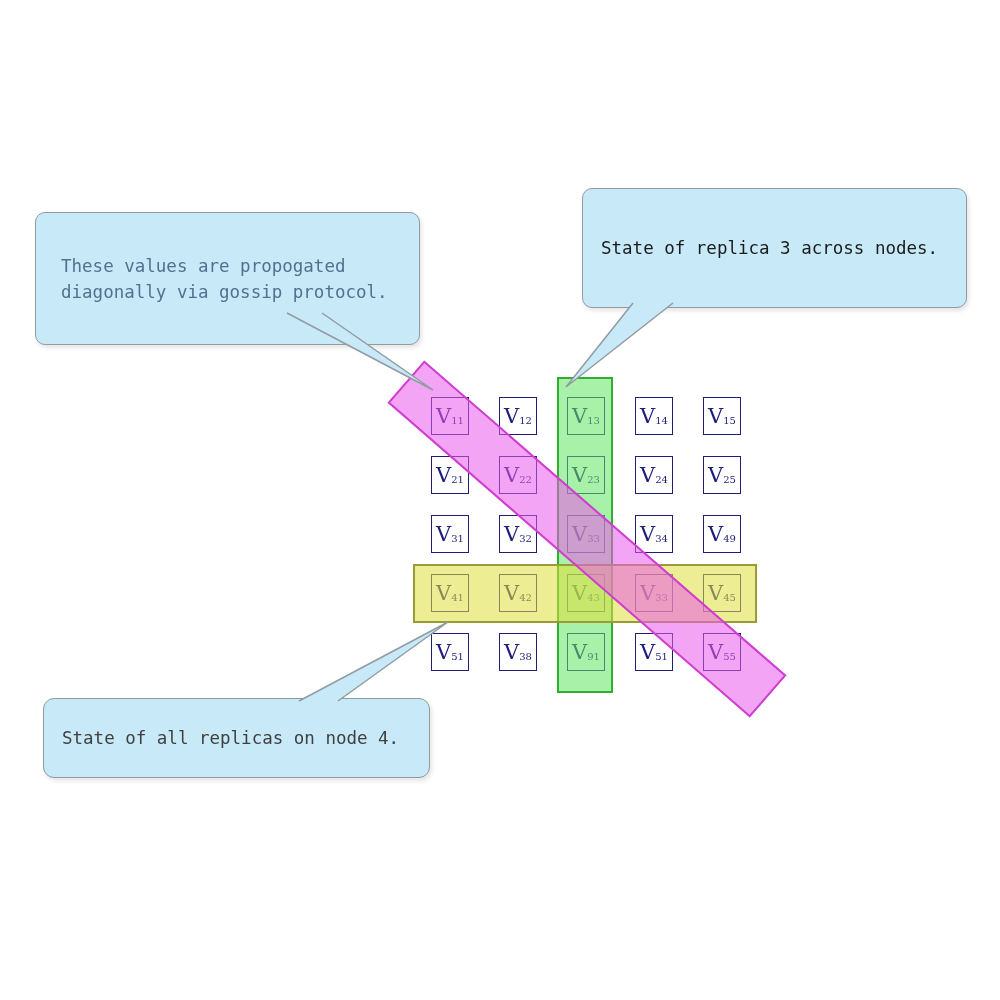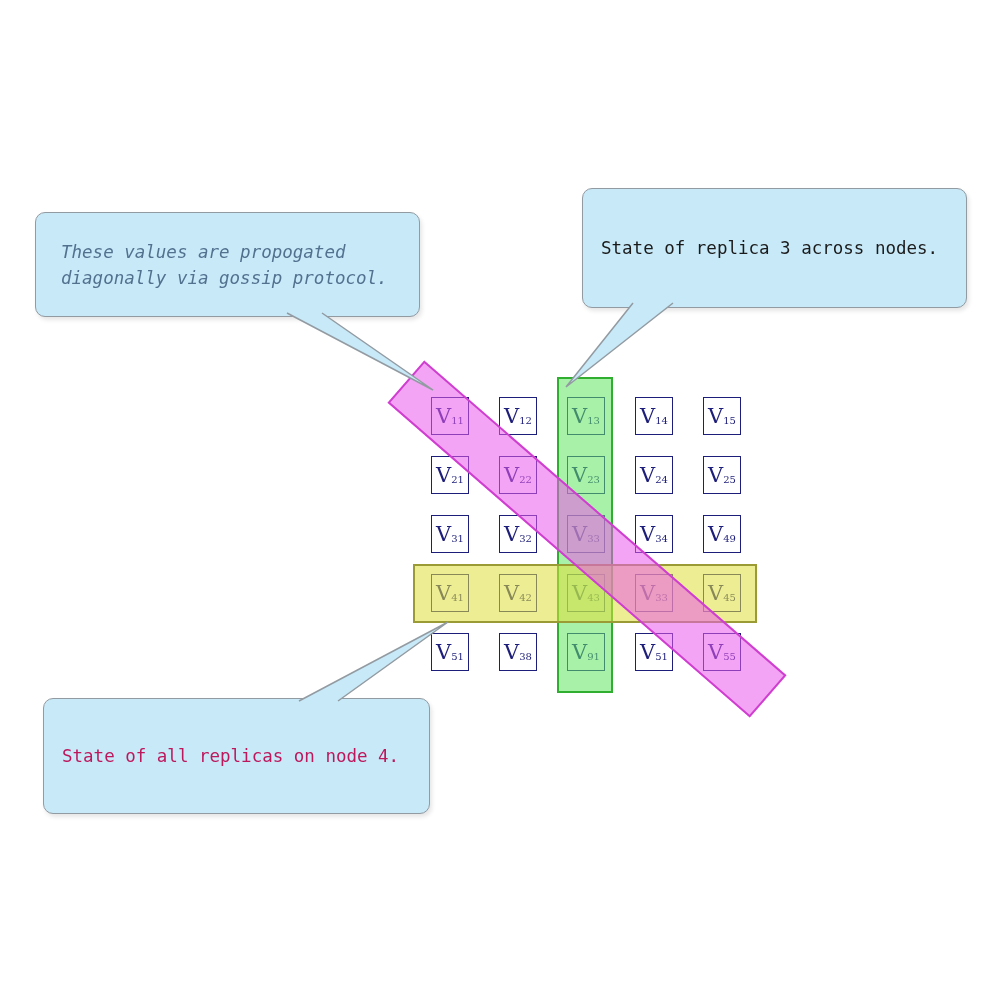--- a/index.html
+++ b/index.html
@@ -54,23 +54,23 @@
     background: #c7e9f8;
     border: 1.5px solid #939ba2;
     border-radius: 10px;
     display: flex; align-items: center;
     z-index: 5;
     box-shadow: 2px 3px 4px rgba(0,0,0,0.10);
     font-size: 17.5px;
     line-height: 26px;
   }
   .callout p { max-width: 345px; }
-  .callout-gossip { left: 35px;  top: 212px; width: 385px; height: 105px; padding: 0 20px 0 25px; color: #52718f; font-style: italic; }
+  .callout-gossip { left: 35px;  top: 212px; width: 385px; height: 133px; padding: 0 20px 0 25px; color: #52718f; }
   .callout-replica { left: 582px; top: 188px; width: 385px; height: 120px; padding: 0 16px 0 18px; color: #1b1b1b; }
-  .callout-node    { left: 43px;  top: 698px; width: 387px; height: 116px; padding: 0 16px 0 18px; color: #be185d; }
+  .callout-node    { left: 43px;  top: 698px; width: 387px; height: 80px; padding: 0 16px 0 18px; color: #404040; border-radius: 11px; }
 
   .tails { position: absolute; left: 0; top: 0; z-index: 6; pointer-events: none; }
 </style>
 </head>
 <body>
 
 <div class="canvas">
 
   <div class="grid">
     <div class="cell">

